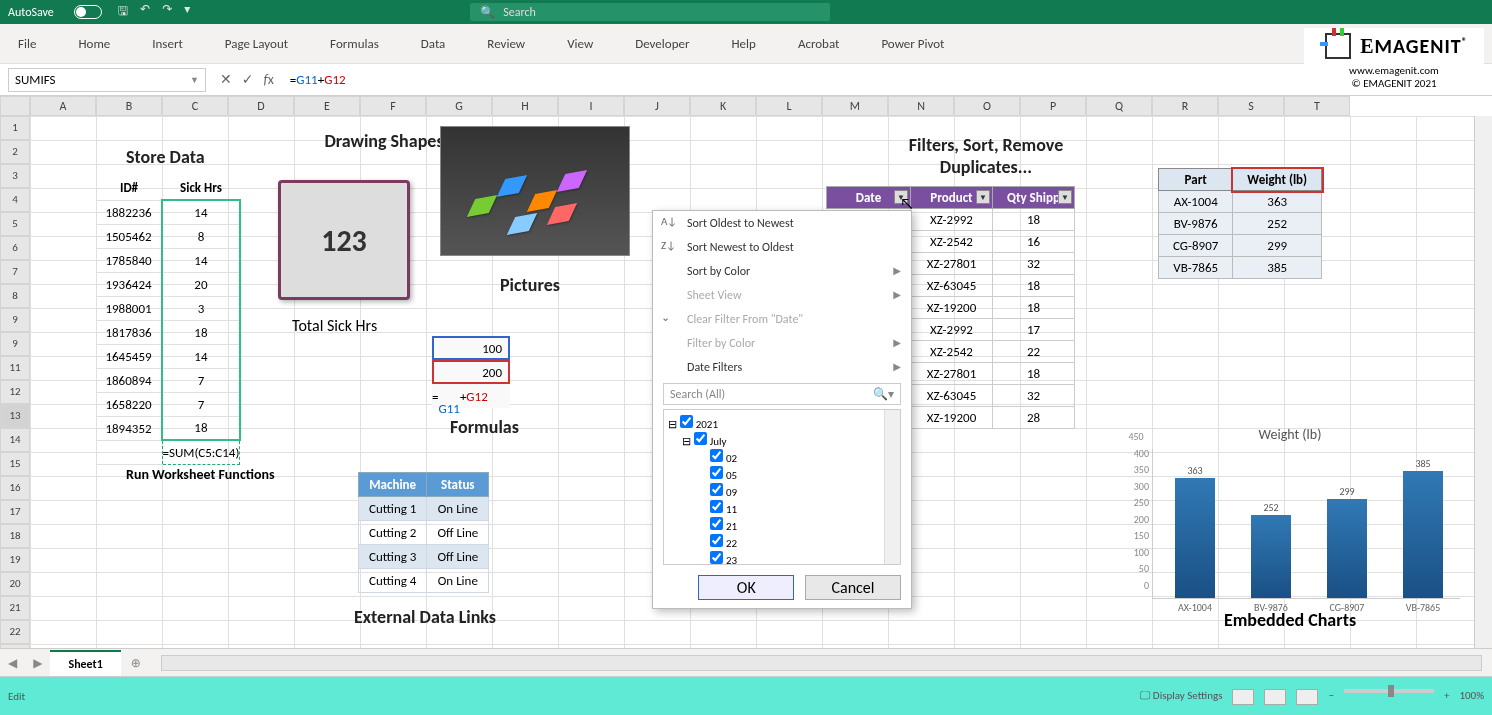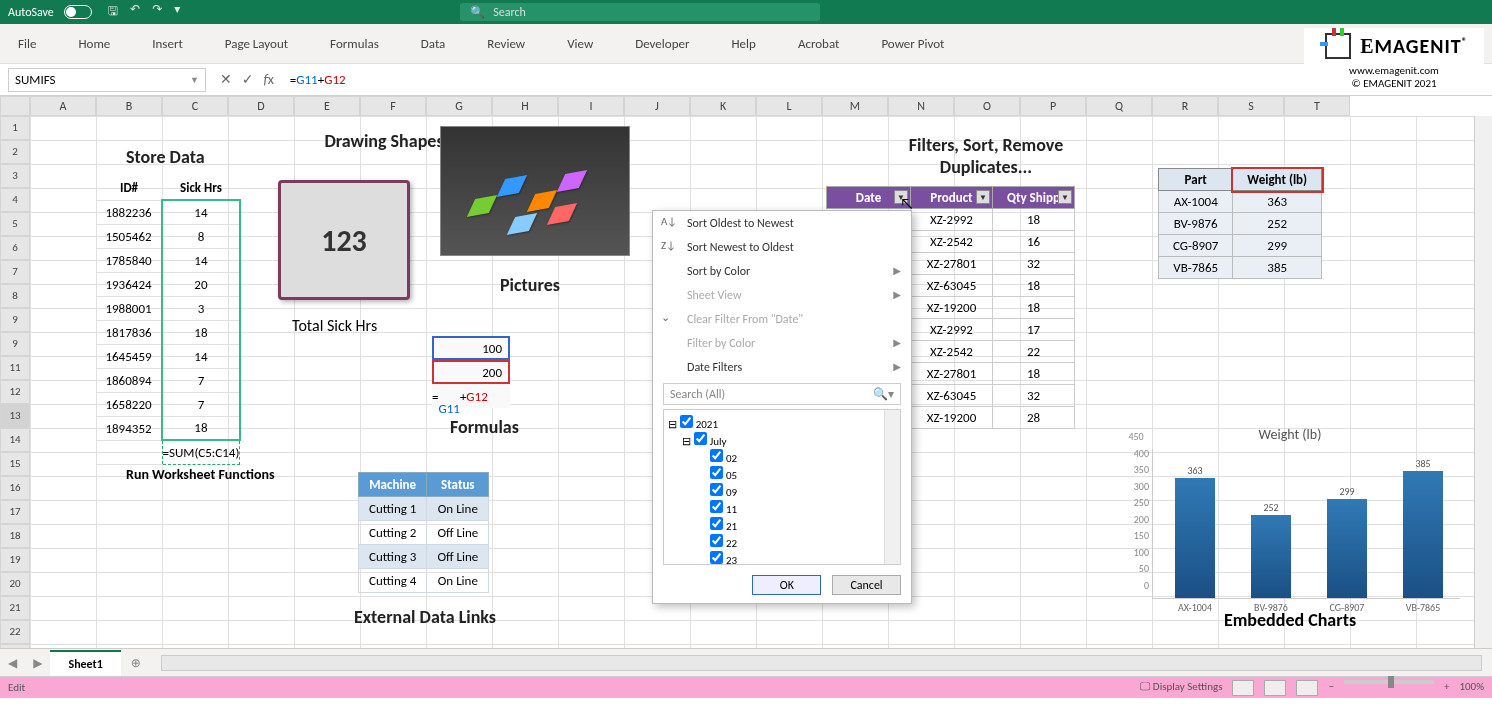--- a/index.html
+++ b/index.html
@@ -1,18 +1,18 @@
 <!DOCTYPE html>
 <html><head>
 <meta charset="utf-8">
 <style>
   * { box-sizing: border-box; margin: 0; padding: 0; font-family: Calibri, Arial, sans-serif; }
   body { background: #fff; width: 1492px; height: 715px; overflow: hidden; position: relative; }
   .titlebar { background: #117a51; height: 24px; display: flex; align-items: center; color: #fff; font-size: 12px; padding: 0 8px; }
-  .titlebar .autosave { display: flex; align-items: center; gap: 10px; }
+  .titlebar .autosave { display: flex; align-items: center; gap: 20px; }
   .titlebar .toggle { width: 28px; height: 14px; border: 1px solid #fff; border-radius: 8px; display: inline-block; position: relative; }
   .titlebar .toggle::after { content: ''; width: 10px; height: 10px; background: #fff; border-radius: 50%; position: absolute; left: 1px; top: 1px; }
   .titlebar .qat { display: flex; gap: 12px; margin-left: 16px; }
   .titlebar .qat span { opacity: .85; }
   .titlebar .searchbox { margin-left: 280px; background: #26926a; display: flex; align-items: center; padding: 2px 10px; width: 360px; border-radius: 2px; color: #ddd; }
   .titlebar .searchbox .sicon { margin-right: 8px; }
   .ribbon-tabs { background: #f3f2f1; height: 40px; display: flex; align-items: center; padding-left: 10px; gap: 26px; font-size: 13px; color: #444; border-bottom: 1px solid #e0e0e0; }
   .ribbon-tabs .tab { padding: 6px 8px; cursor: default; }
   .formula-bar { height: 32px; display: flex; align-items: center; border-bottom: 1px solid #d0d0d0; font-size: 13px; }
   .namebox { width: 198px; border: 1px solid #ccc; height: 24px; margin: 0 8px; padding: 0 6px; display: flex; align-items: center; justify-content: space-between; }
@@ -53,21 +53,21 @@
   .dropdown-menu .ditem { padding: 5px 10px 5px 34px; position: relative; color: #333; }
   .dropdown-menu .ditem.disabled { color: #aaa; }
   .dropdown-menu .ditem .micon { position: absolute; left: 8px; top: 4px; font-size: 11px; color: #666; }
   .dropdown-menu .ditem .arrow { float: right; color: #888; font-size: 10px; }
   .dropdown-menu .search { margin: 4px 10px; border: 1px solid #ccc; padding: 3px 6px; display: flex; justify-content: space-between; align-items: center; color: #888; }
   .dropdown-menu .tree { margin: 2px 10px; border: 1px solid #ccc; height: 156px; overflow: hidden; padding: 4px; font-size: 11px; position: relative; }
   .dropdown-menu .tree .row { margin: 1px 0; }
   .dropdown-menu .tree input { margin-right: 3px; }
   .dropdown-menu .tree .vscroll { position: absolute; right: 0; top: 0; bottom: 0; width: 16px; background: #f0f0f0; border-left: 1px solid #ddd; }
   .dropdown-menu .btns { text-align: right; padding: 8px 10px; }
-  .dropdown-menu .btns button { width: 69px; padding: 2px 16px; margin-left: 8px; font-size: 12px; background: #e8e8e8; border: 1px solid #aaa; }
+  .dropdown-menu .btns button { width: 96px; padding: 2px 16px; margin-left: 8px; font-size: 16px; background: #e8e8e8; border: 1px solid #aaa; }
   .dropdown-menu .btns button.primary { border: 1px solid #2a6ac0; background: #eef; }
   .filter-table { border-collapse: collapse; font-size: 13px; }
   .filter-table th { background: #7b4fa0; color: #fff; padding: 3px 8px; border: 1px solid #aaa; position: relative; }
   .filter-table th .fdd { position: absolute; right: 2px; top: 3px; width: 14px; height: 14px; background: #ddd; border: 1px solid #888; font-size: 8px; line-height: 12px; color: #333; text-align: center; }
   .filter-table td { padding: 3px 8px; border: 1px solid #ccc; text-align: center; }
   .part-table { border-collapse: collapse; font-size: 13px; border: 1px solid #ec4899; }
   .part-table th { background: #dce6f1; padding: 3px 14px; border: 1px solid #888; font-weight: bold; }
   .part-table th.w { outline: 2px solid #c33; }
   .part-table td { padding: 3px 14px; border: 1px solid #bbb; text-align: center; background: #eaeef5; }
   .chart { width: 340px; height: 200px; position: relative; }
@@ -76,21 +76,21 @@
   .chart .plot { position: relative; height: 150px; margin-left: 32px; border-left: 1px solid #ccc; border-bottom: 1px solid #ccc; }
   .chart .ytick { position: absolute; left: -30px; width: 26px; text-align: right; font-size: 10px; color: #888; transform: translateY(-50%); }
   .chart .bar { position: absolute; bottom: 0; width: 40px; background: linear-gradient(#3179b5,#1a5085); }
   .chart .bar .lbl { position: absolute; top: -14px; width: 100%; text-align: center; font-size: 10px; color: #555; }
   .chart .xlbl { position: absolute; bottom: -16px; font-size: 10px; color: #666; width: 60px; text-align: center; }
   .sheet-tabs { position: absolute; bottom: 0; left: 0; right: 0; height: 28px; background: #f3f2f1; border-top: 1px solid #ccc; display: flex; align-items: center; font-size: 12px; }
   .sheet-tabs .nav { padding: 0 8px; color: #888; }
   .sheet-tabs .tab { padding: 5px 18px; background: #fff; border-top: 2px solid #0a7b4a; font-weight: bold; }
   .sheet-tabs .add { padding: 0 10px; color: #888; }
   .sheet-tabs .hscroll { flex: 1; margin: 0 10px; height: 16px; background: #e8e8e8; border: 1px solid #ccc; position: relative; }
-  .statusbar { height: 22px; background: #f9a8d4; border-top: 1px solid #ccc; display: flex; align-items: center; font-size: 11px; padding: 0 8px; color: #555; justify-content: space-between; }
+  .statusbar { height: 40px; background: #5eead4; border-top: 1px solid #ccc; display: flex; align-items: center; font-size: 11px; padding: 0 8px; color: #555; justify-content: space-between; }
   .statusbar .right { display: flex; align-items: flex-start; gap: 10px; }
   .statusbar .viewbtn { width: 22px; height: 16px; border: 1px solid #aaa; background: #eee; }
   .statusbar .zoom-slider { width: 90px; height: 4px; background: #ccc; position: relative; }
   .statusbar .zoom-slider::after { content: ''; position: absolute; left: 44px; top: -4px; width: 6px; height: 12px; background: #888; }
   .logo { position: absolute; right: 8px; top: 28px; width: 180px; text-align: center; font-size: 11px; background: #fff; }
   .logo .big { font-size: 20px; font-weight: bold; letter-spacing: 1px; }
   .logo .r { font-size: 10px; vertical-align: top; }
   .vscrollbar { position: absolute; right: 0; top: 20px; bottom: 28px; width: 18px; background: #f0f0f0; border-left: 1px solid #ccc; }
   .cursor { position: absolute; font-size: 16px; color: #000; pointer-events: none; }
 </style>

